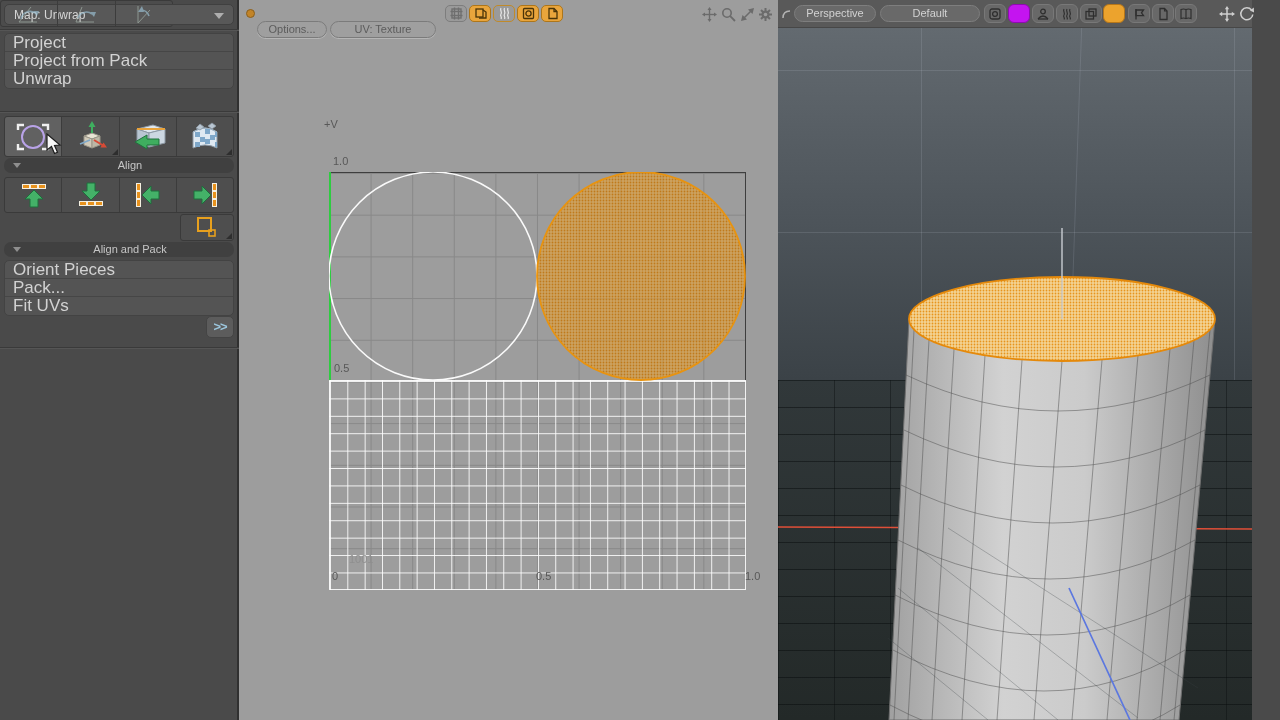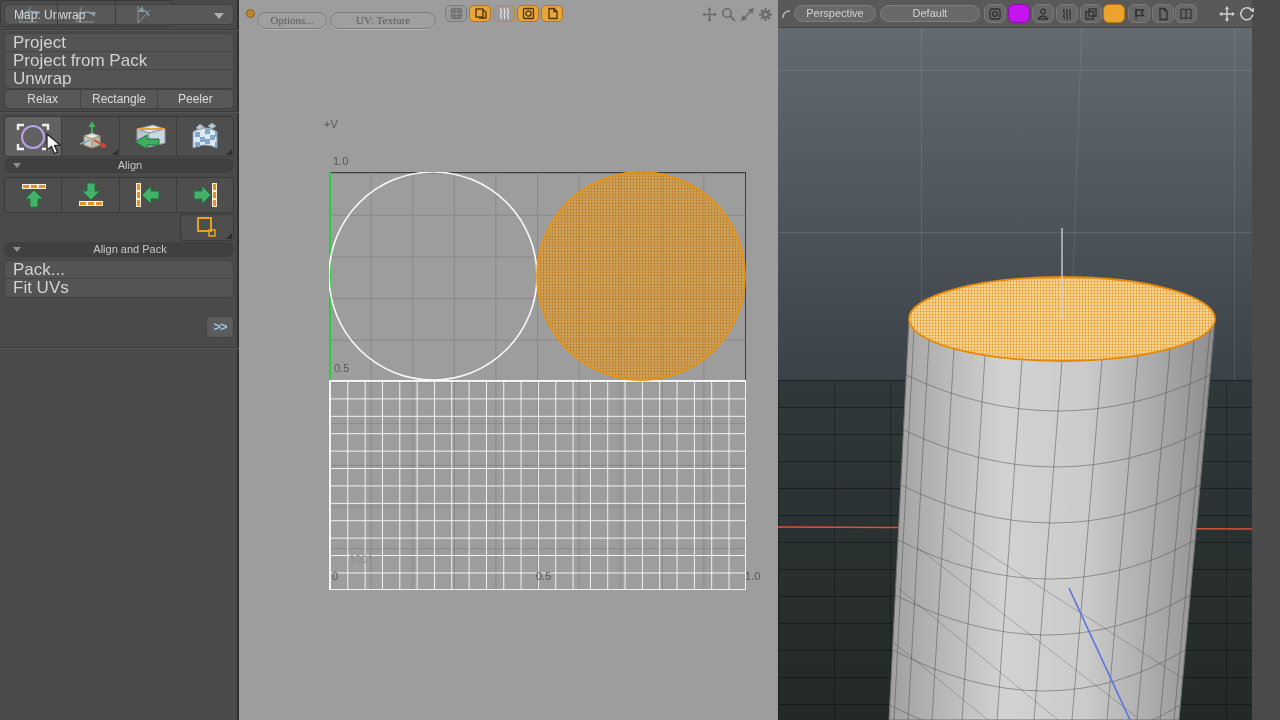--- a/index.html
+++ b/index.html
@@ -54,23 +54,23 @@
                    background:#4e4e4e; border:1px solid #3a3a3a; border-radius:3px; }
 
   #expand-btn { position:absolute; top:316px; left:206px; width:28px; height:22px;
                 background:#5c5c5c; border:1px solid #444; border-radius:5px;
                 color:#9cc7de; font-size:13px; font-weight:bold; text-align:center;
                 line-height:20px; letter-spacing:-1px; }
 
   
   #uv-editor { position:absolute; left:239px; top:0; width:561px; height:720px;
                background:#9d9d9d; }
-  .uvt-pill { position:absolute; top:12px; height:17px; border:1px solid #7b7b7b;
+  .uvt-pill { position:absolute; top:21px; height:17px; border:1px solid #7b7b7b;
               border-radius:9px; background:#9f9f9f; color:#5c5c5c; font-size:11px;
-              text-align:center; line-height:15px; box-shadow:0 1px 0 rgba(255,255,255,.25);font-family:Liberation Serif, serif; }
+              text-align:center; line-height:15px; box-shadow:0 1px 0 rgba(255,255,255,.25); }
   .ico-pill { position:absolute; top:5px; width:22px; height:17px; border-radius:5px;
               display:flex; align-items:center; justify-content:center; }
   .ico-gray   { background:#9a9a9a; border:1px solid #7d7d7d; }
   .ico-orange { background:#e9a53c; border:1px solid #ad761b; }
   .ico-waves  { background:#9a9a9a; border:1px solid #c08a2a; }
   .uv-nav { position:absolute; top:6px; width:17px; height:17px;
             display:flex; align-items:center; justify-content:center; }
 
   #uv-square { position:absolute; left:90px; top:172px; width:417px; height:418px;
     border-top:1px solid #3e3e3e; border-right:1px solid #3e3e3e; border-bottom:1px solid #3e3e3e;
@@ -137,25 +137,20 @@
       <span class="caret-down"></span>
     </div>
     <div class="lp-divider" style="top:29px"></div>
 
     <div class="lp-abs cmd-list" style="top:33px">
       <div class="cmd-row">Project</div>
       <div class="cmd-row">Project from Pack</div>
       <div class="cmd-row">Unwrap</div>
     </div>
 
-    <div id="seg-buttons" class="lp-abs pill-dark">
-      <div class="seg-cell">Relax</div>
-      <div class="seg-cell">Rectangle</div>
-      <div class="seg-cell">Peeler</div>
-    </div>
     <div class="lp-divider" style="top:111px"></div>
 
     <div id="tool-row" class="lp-abs">
       <div class="tool-btn selected">
         <svg width="40" height="32" viewBox="0 0 40 32">
           <circle cx="20" cy="16" r="11" fill="none" stroke="#b9a3e8" stroke-width="2"></circle>
           <path d="M5,9 V4 H11" fill="none" stroke="#f0f0f0" stroke-width="2.4"></path>
           <path d="M29,4 H35 V9" fill="none" stroke="#f0f0f0" stroke-width="2.4"></path>
           <path d="M35,23 V28 H29" fill="none" stroke="#f0f0f0" stroke-width="2.4"></path>
           <path d="M11,28 H5 V23" fill="none" stroke="#f0f0f0" stroke-width="2.4"></path>
@@ -281,20 +276,21 @@
       </svg>
       <span class="corner-tri"></span>
     </div>
 
     <div class="lp-abs section-header" style="top:242px">
       <span class="hdr-caret"></span>
       <span>Align and Pack</span>
     </div>
 
     <div class="lp-abs cmd-list" style="top:260px">
+      <div class="cmd-row">Orient Pieces</div>
       <div class="cmd-row">Pack...</div>
       <div class="cmd-row">Fit UVs</div>
     </div>
 
     <div id="expand-btn">&gt;&gt;</div>
     <div class="lp-divider" style="top:347px"></div>
   </aside>
 
   <section id="uv-editor">
 

